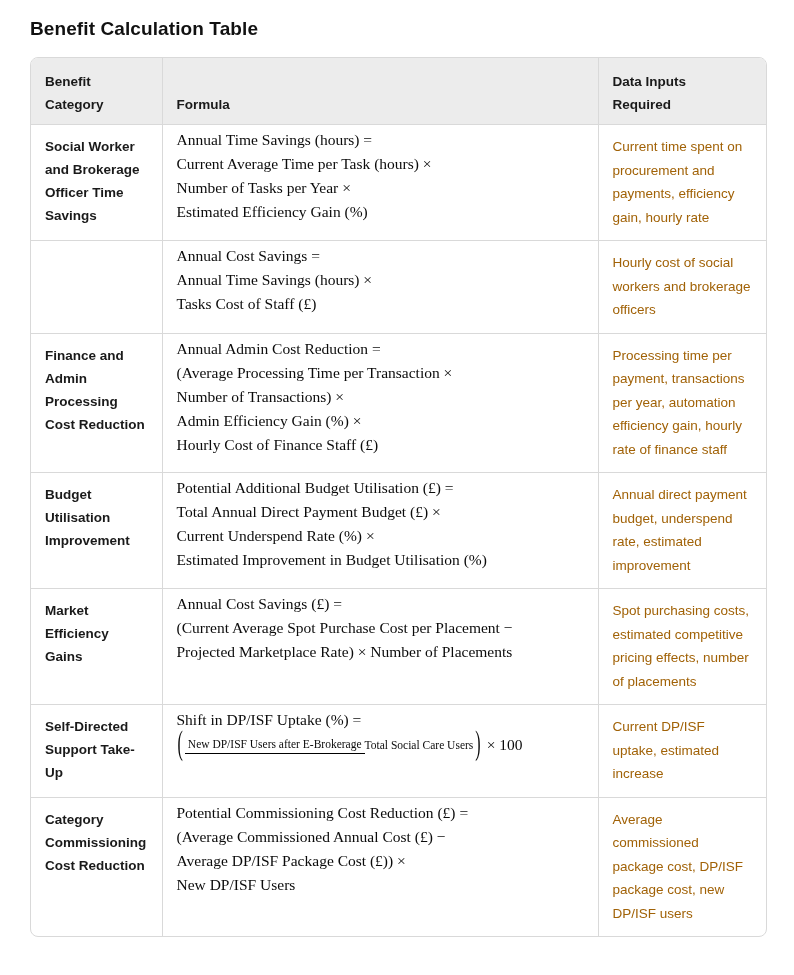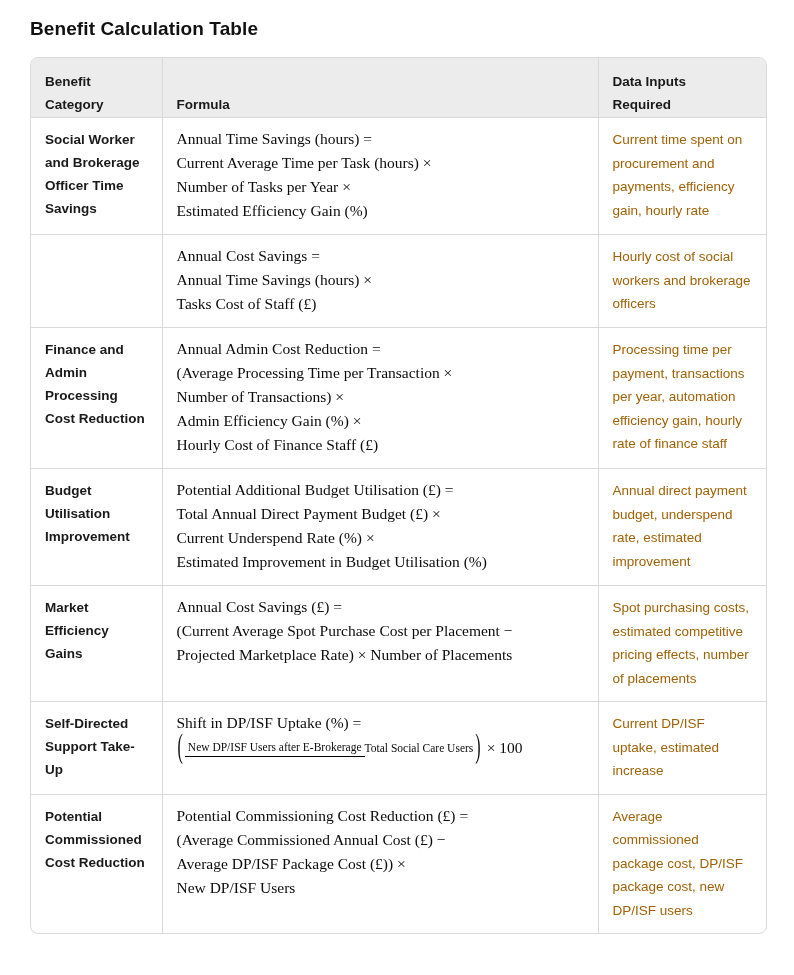--- a/index.html
+++ b/index.html
@@ -49,42 +49,42 @@
   }
   th:last-child, td:last-child { border-right: none; }
   tr:last-child td { border-bottom: none; }
   thead th {
     background: var(--header-bg);
     font-size: 13.5px;
     font-weight: 600;
     line-height: 23px;
     vertical-align: bottom;
     padding-top: 12px;
-    padding-bottom: 1px;
+    padding-bottom: 8px;
     color: #1a1a1a;
   }
   th .hdr-narrow { display: inline-block; max-width: 86px; }
   td.cat {
     font-size: 13.5px;
     font-weight: 600;
     line-height: 23px;
     color: #1a1a1a;
   }
   td.inputs {
     font-size: 13.5px;
     font-weight: 400;
     line-height: 23.5px;
     color: #a16207;
   }
   td.formula {
     font-family: "Liberation Serif", serif;
     font-size: 15.5px;
     line-height: 24px;
     color: var(--formula-text);
-    padding-top: 9px;
+    padding-top: 3px;
   }
   .formula-line { white-space: nowrap; }
   .frac-line {
     display: flex;
     align-items: center;
     margin-top: 1px;
   }
   .big-paren {
     display: inline-block;
     transform: scaleY(2.05);
@@ -199,21 +199,21 @@
               <span class="num">New DP/ISF Users after E-Brokerage</span>
               <span class="den">Total Social Care Users</span>
             </span>
             <span class="big-paren">)</span>
             <span class="frac-mult">× 100</span>
           </div>
         </td>
         <td class="inputs">Current DP/ISF uptake, estimated increase</td>
       </tr>
       <tr>
-        <td class="cat">Potential Commissioned Cost Reduction</td>
+        <td class="cat">Category Commissioning Cost Reduction</td>
         <td class="formula">
             <div>
               <div class="formula-line">Potential Commissioning Cost Reduction (£) =</div>
               <div class="formula-line">(Average Commissioned Annual Cost (£) −</div>
               <div class="formula-line">Average DP/ISF Package Cost (£)) ×</div>
               <div class="formula-line">New DP/ISF Users</div>
             </div>
           </td>
         <td class="inputs">Average commissioned package cost, DP/ISF package cost, new DP/ISF users</td>
       </tr>

